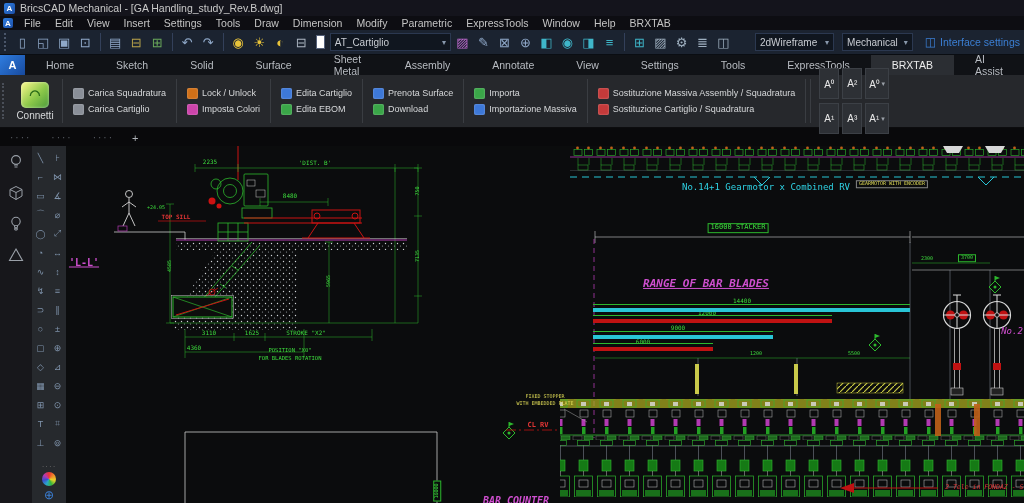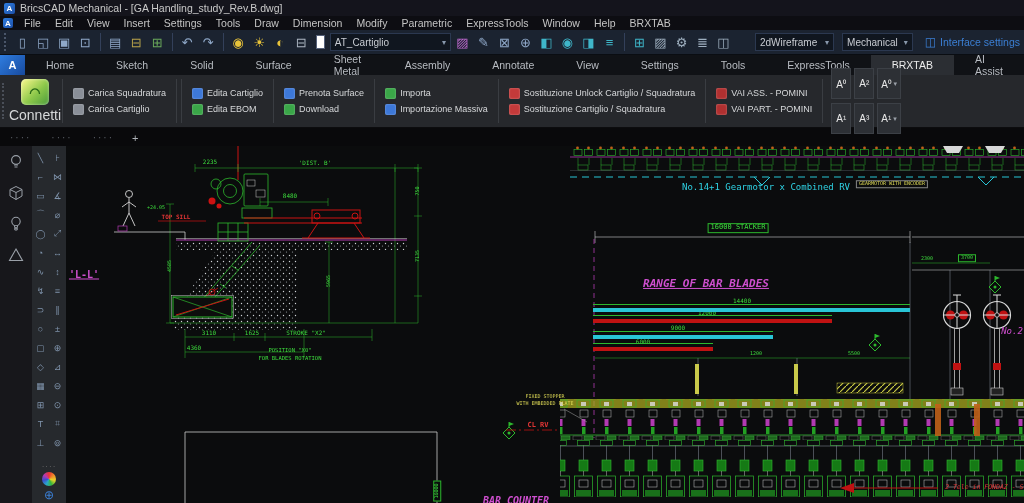--- a/index.html
+++ b/index.html
@@ -34,21 +34,21 @@
   .ribbontabs { height:20px; background:#101216; display:flex; align-items:stretch; }
   .ribbon-logo { width:26px; background:linear-gradient(135deg,#2f7de0,#174a9e); color:#fff; display:flex; align-items:center; justify-content:center; font-size:11px; font-weight:bold; }
   .rtab { padding:0 21px; display:flex; align-items:center; font-size:10.5px; color:#b8bcc2; cursor:default; }
   .rtab.active { background:#2b2e33; color:#ececec; }
 
   
   .ribbon { height:53px; background:#26282c; display:flex; align-items:stretch; padding-left:2px; border-bottom:1px solid #0c0c0e; }
   .rib-grip { width:5px; border-left:2px dotted #4a4f58; margin:8px 3px 8px 0; }
   .connetti { width:50px; display:flex; flex-direction:column; align-items:center; justify-content:center; gap:2px; }
   .connetti .big { width:28px; height:26px; border-radius:5px; background:linear-gradient(135deg,#e8f080 10%,#8cc84a 55%,#4a9a3a); box-shadow:inset 0 0 3px #fff8; display:flex; align-items:center; justify-content:center; color:#2a6a18; font-weight:bold; font-size:13px; }
-  .connetti .lbl { font-size:14px; color:#d6d8da; }
+  .connetti .lbl { font-size:10px; color:#d6d8da; }
   .rib-sep { width:1px; background:#3a3d42; margin:4px 2px; }
   .rib-group { display:flex; flex-direction:column; justify-content:center; gap:5px; padding:0 8px; }
   .rib-row { display:flex; align-items:center; gap:4px; cursor:default; }
   .rib-row .ric { width:11px; height:11px; border-radius:2px; box-shadow:inset 0 0 2px #ffffff66; flex:none; }
   .rib-row .rlb { font-size:9px; color:#d6d8da; white-space:nowrap; }
   .rev-grid { display:flex; flex-direction:column; justify-content:center; gap:4px; padding:0 6px; }
   .rev-row { display:flex; gap:3px; }
   .rev-btn { min-width:20px; height:31px; background:#2d3035; border:1px solid #3c4046; color:#e8e8e8; font-size:10px; display:flex; align-items:center; justify-content:center; padding:0 3px; }
   .rev-btn .caret { font-size:7px; color:#9aa0a8; margin-left:2px; }
 
@@ -196,20 +196,30 @@
         <span class="rib-row">
           <span class="ric" style="background: rgb(138, 143, 152);"></span>
           <span class="rlb">Carica Squadratura</span>
         </span>
         <span class="rib-row">
           <span class="ric" style="background: rgb(138, 143, 152);"></span>
           <span class="rlb">Carica Cartiglio</span>
         </span>
       </span>
       <span class="rib-sep"></span>
+      <span class="rib-group">
+        <span class="rib-row">
+          <span class="ric" style="background: rgb(208, 112, 24);"></span>
+          <span class="rlb">Lock / Unlock</span>
+        </span>
+        <span class="rib-row">
+          <span class="ric" style="background: rgb(204, 68, 170);"></span>
+          <span class="rlb">Imposta Colori</span>
+        </span>
+      </span>
       <span class="rib-sep"></span>
       <span class="rib-group">
         <span class="rib-row">
           <span class="ric" style="background: rgb(61, 120, 216);"></span>
           <span class="rlb">Edita Cartiglio</span>
         </span>
         <span class="rib-row">
           <span class="ric" style="background: rgb(58, 166, 72);"></span>
           <span class="rlb">Edita EBOM</span>
         </span>
@@ -233,38 +243,28 @@
         </span>
         <span class="rib-row">
           <span class="ric" style="background: rgb(61, 120, 216);"></span>
           <span class="rlb">Importazione Massiva</span>
         </span>
       </span>
       <span class="rib-sep"></span>
       <span class="rib-group">
         <span class="rib-row">
           <span class="ric" style="background: rgb(196, 58, 58);"></span>
-          <span class="rlb">Sostituzione Unlock Cartiglio / Squadratura</span>
+          <span class="rlb">Sostituzione Massiva Assembly / Squadratura</span>
         </span>
         <span class="rib-row">
           <span class="ric" style="background: rgb(196, 58, 58);"></span>
           <span class="rlb">Sostituzione Cartiglio / Squadratura</span>
         </span>
       </span>
       <span class="rib-sep"></span>
-      <span class="rib-group">
-        <span class="rib-row">
-          <span class="ric" style="background: rgb(176, 48, 48);"></span>
-          <span class="rlb">VAI ASS. - POMINI</span>
-        </span>
-        <span class="rib-row">
-          <span class="ric" style="background: rgb(176, 48, 48);"></span>
-          <span class="rlb">VAI PART. - POMINI</span>
-        </span>
-      </span>
       <span class="rib-sep"></span>
     </span>
   <span class="rev-grid" id="rev-grid">
       <span class="rev-row">
         <span class="rev-btn">A⁰</span>
         <span class="rev-btn">A²</span>
         <span class="rev-btn">A⁰<span class="caret">▾</span></span>
       </span>
       <span class="rev-row">
         <span class="rev-btn">A¹</span>
@@ -534,21 +534,21 @@
 
         <path d="M498,263 L521,276" stroke="#aaa" stroke-width="0.5"></path>
       </g>
     </svg>
     <div id="canvas-overlay" style="position:absolute;inset:0">
         <span class="cad-label" style="left: 144px; top: 16px; color: rgb(61, 221, 61); font-size: 6px;">2235</span>
         <span class="cad-label" style="left: 249px; top: 17px; color: rgb(61, 221, 61); font-size: 6px;">'DIST. B'</span>
         <span class="cad-label" style="left: 224px; top: 50px; color: rgb(61, 221, 61); font-size: 6px;">8480</span>
         <span class="cad-label" style="left: 110px; top: 71px; color: rgb(226, 53, 53); font-size: 6px; font-weight: bold;">TOP SILL</span>
         <span class="cad-label" style="left: 90px; top: 62px; color: rgb(61, 221, 61); font-size: 5px;">+24.05</span>
-        <span class="cad-label" style="left: 18px; top: 116px; color: rgb(207, 79, 207); font-size: 10px; font-weight: bold; text-decoration: underline; margin-top: 12px;">'L-L'</span>
+        <span class="cad-label" style="left: 18px; top: 116px; color: rgb(207, 79, 207); font-size: 10px; font-weight: bold; text-decoration: underline;">'L-L'</span>
         <span class="cad-label" style="left: 352px; top: 45px; color: rgb(61, 221, 61); font-size: 5px; transform: translate(-50%, -50%) rotate(-90deg);">750</span>
         <span class="cad-label" style="left: 352px; top: 110px; color: rgb(61, 221, 61); font-size: 5px; transform: translate(-50%, -50%) rotate(-90deg);">7135</span>
         <span class="cad-label" style="left: 263px; top: 135px; color: rgb(61, 221, 61); font-size: 5px; transform: translate(-50%, -50%) rotate(-90deg);">5965</span>
         <span class="cad-label" style="left: 104px; top: 120px; color: rgb(61, 221, 61); font-size: 5px; transform: translate(-50%, -50%) rotate(-90deg);">4585</span>
         <span class="cad-label" style="left: 143px; top: 187px; color: rgb(61, 221, 61); font-size: 6px;">3110</span>
         <span class="cad-label" style="left: 186px; top: 187px; color: rgb(61, 221, 61); font-size: 6px;">1625</span>
         <span class="cad-label" style="left: 240px; top: 187px; color: rgb(61, 221, 61); font-size: 6px;">STROKE "X2"</span>
         <span class="cad-label" style="left: 128px; top: 202px; color: rgb(61, 221, 61); font-size: 6px;">4360</span>
         <span class="cad-label" style="left: 224px; top: 204px; color: rgb(61, 221, 61); font-size: 5.5px;">POSITION "X0"</span>
         <span class="cad-label" style="left: 224px; top: 212px; color: rgb(61, 221, 61); font-size: 5.5px;">FOR BLADES ROTATION</span>

